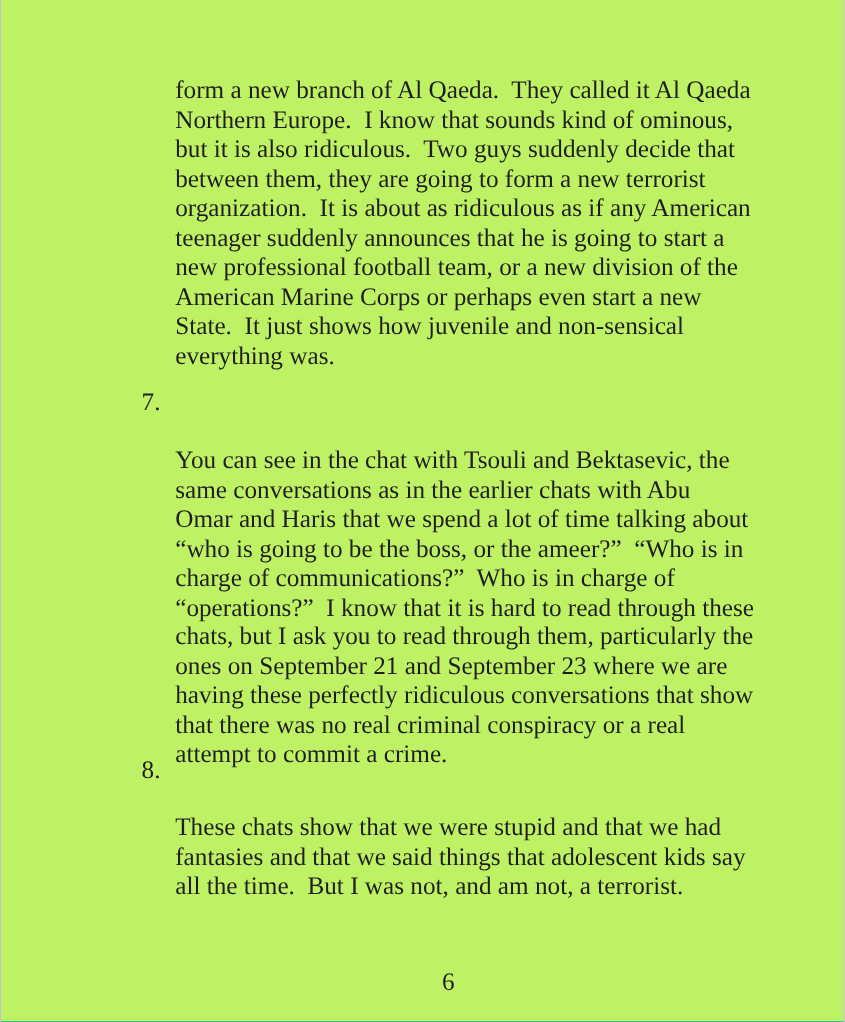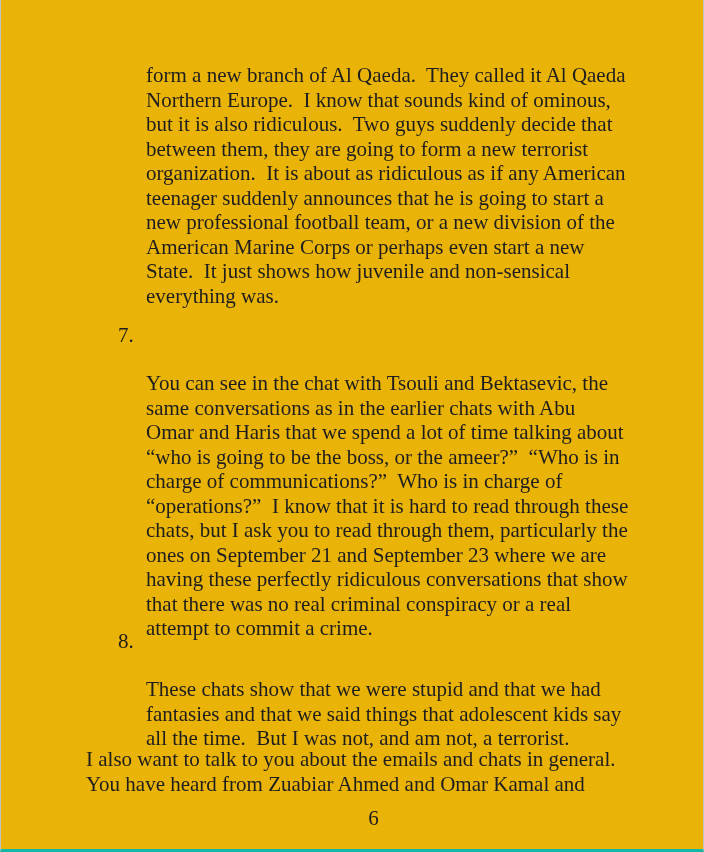--- a/index.html
+++ b/index.html
@@ -5,24 +5,24 @@
   html, body {
     margin: 0;
     padding: 0;
     background: #ffffff;
   }
   .page {
     position: relative;
     width: 704px;
     height: 852px;
     box-sizing: border-box;
-    background: #eab308;
+    background: #bef264;
     border-left: 1px solid #c3c3c3;
     border-right: 1px solid #c3c3c3;
-    border-bottom: 3px solid #14b8a6;
+    border-bottom: 1px solid #14b8a6;
     font-family: "Liberation Serif", "DejaVu Serif", serif;
     font-size: 21px;
     line-height: 24.5px;
     color: #1e1e1e;
     overflow: hidden;
   }
   .para {
     position: absolute;
     white-space: pre-wrap;
   }
@@ -94,20 +94,18 @@
 attempt to commit a crime.</span>
   </div>
 
   <div class="list-item list-item-8">
     <span class="list-num">8.</span>
     <span class="list-text">These chats show that we were stupid and that we had
 fantasies and that we said things that adolescent kids say
 all the time.  But I was not, and am not, a terrorist.</span>
   </div>
 
-  <div class="para closing-para">I also want to talk to you about the emails and chats in general.
-You have heard from Zuabiar Ahmed and Omar Kamal and</div>
 
   <div class="page-number-row">
     <span>6</span>
   </div>
 
 </div>
 
 </body></html>

